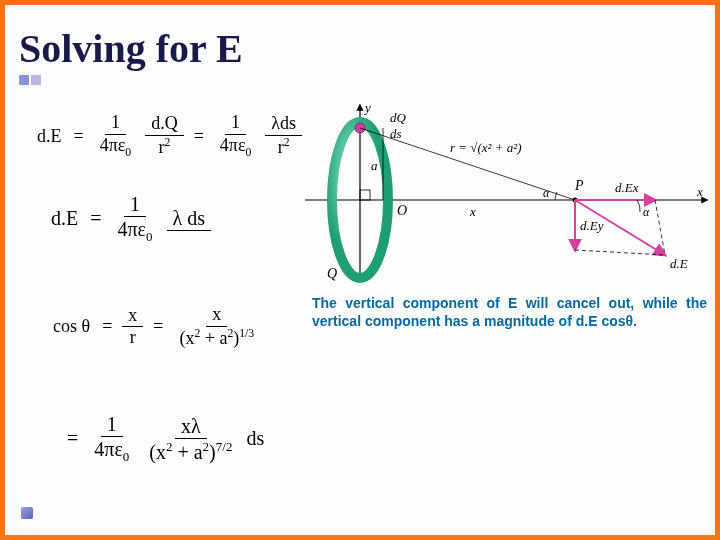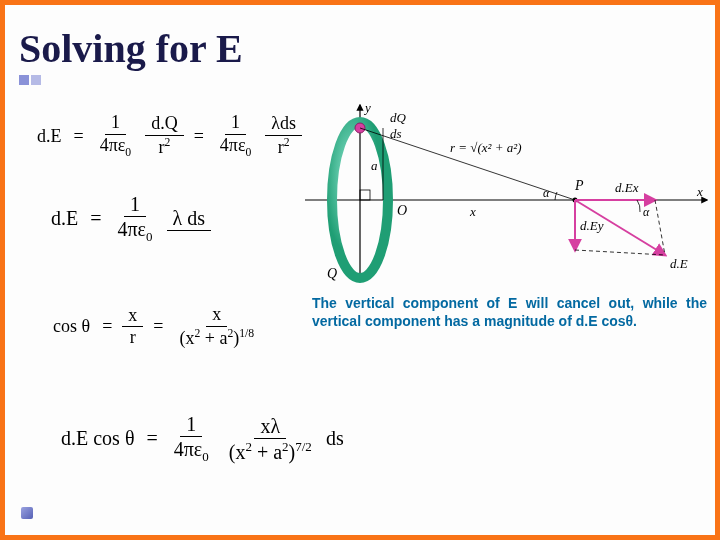--- a/index.html
+++ b/index.html
@@ -104,27 +104,26 @@
   <span class="lhs">cos θ</span>
   <span class="eqs">=</span>
   <span class="frac">
     <span class="num">x</span>
     <span class="den">r</span>
   </span>
   <span class="eqs">=</span>
   <span class="frac">
     <span class="num">x</span>
     <span class="den">
-      <span>(</span><span>x</span><sup>2</sup><span> + a</span><sup>2</sup><span>)</span><sup>1/8</sup>
+      <span>(</span><span>x</span><sup>2</sup><span> + a</span><sup>2</sup><span>)</span><sup>1/3</sup>
     </span>
   </span>
 </div>
 
 <div class="eq" style="left:56px; top:408px; font-size:20px;">
-  <span class="lhs">d.E cos θ</span>
   <span class="eqs">=</span>
   <span class="frac">
     <span class="num">1</span>
     <span class="den"><span>4πε</span><sub>0</sub></span>
   </span>
   <span class="frac">
     <span class="num">xλ</span>
     <span class="den">
       <span>(</span><span>x</span><sup>2</sup><span> + a</span><sup>2</sup><span>)</span><sup>7/2</sup>
     </span>

